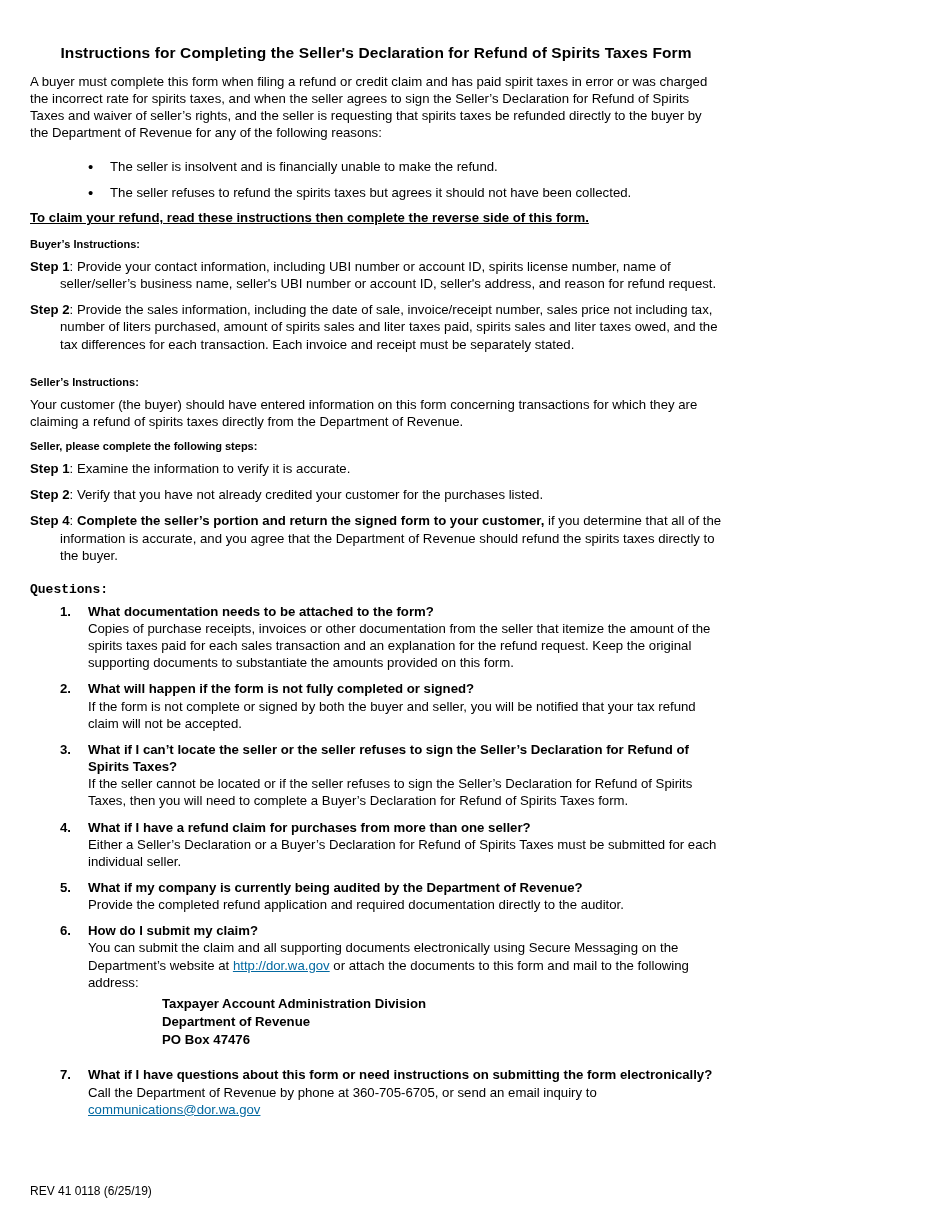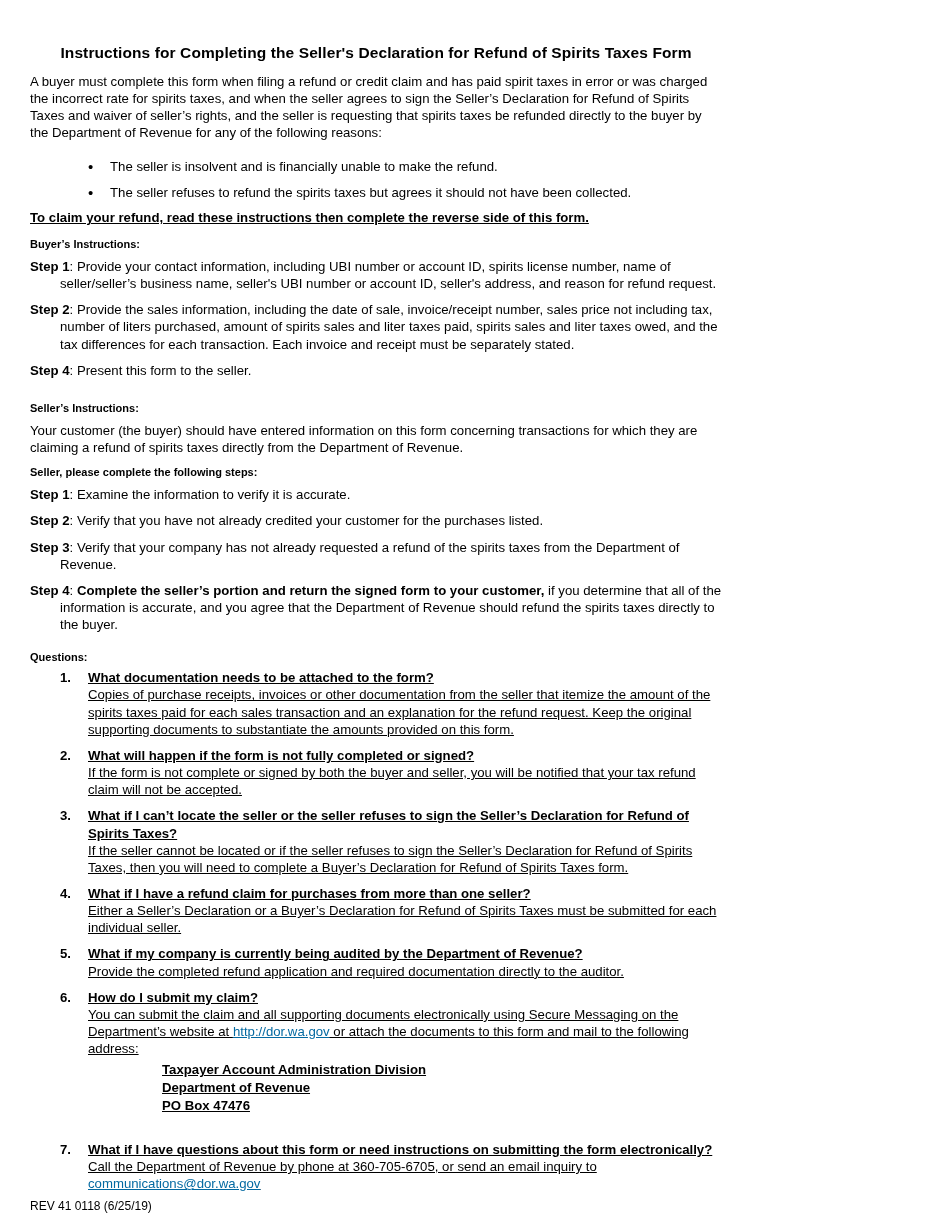--- a/index.html
+++ b/index.html
@@ -69,38 +69,38 @@
   }
   .step .hang {
     display: block;
     padding-left: 30px;
     text-indent: -30px;
   }
   .step b { font-weight: bold; }
   .spacer-sm { height: 9px; }
   .spacer-md { height: 14px; }
   .questions-head {
-    font-size: 11px;
+    font-size: 13px;
     font-weight: bold;
     margin: 0 0 6px 0;
+    font-family: Liberation Mono, monospace;
   }
   ol.questions {
     margin: 0;
     padding-left: 0;
     list-style: none;
     counter-reset: q;
   }
   ol.questions > li {
     counter-increment: q;
     position: relative;
     padding-left: 58px;
     margin-bottom: 9px;
     font-size: 13.2px;
     line-height: 1.30;
-    text-decoration: underline;
   }
   ol.questions > li::before {
     content: counter(q) ".";
     position: absolute;
     left: 30px;
     top: 0;
     font-weight: bold;
   }
   .q-title {
     font-weight: bold;
@@ -116,21 +116,21 @@
   }
   .address-block {
     margin: 4px 0 0 74px;
     font-size: 13.2px;
     font-weight: bold;
     line-height: 1.35;
   }
   .footer-rev {
     position: absolute;
     left: 30px;
-    bottom: 17px;
+    bottom: 32px;
     font-size: 12px;
   }
 </style>
 </head>
 <body>
 
 <div class="page">
 
   <h1 class="doc-title">Instructions for Completing the Seller's Declaration for Refund of Spirits Taxes Form</h1>
 
@@ -144,40 +144,34 @@
   <div class="claim-line">To claim your refund, read these instructions then complete the reverse side of this form.</div>
 
   <div class="section-head">Buyer’s Instructions:</div>
 
   <div class="step">
     <span class="hang"><b>Step 1</b><span>: </span><span>Provide your contact information, including UBI number or account ID, spirits license number, name of seller/seller’s business name, seller's UBI number or account ID, seller's address, and reason for refund request.</span></span>
   </div>
   <div class="step">
     <span class="hang"><b>Step 2</b><span>: </span><span>Provide the sales information, including the date of sale, invoice/receipt number, sales price not including tax, number of liters purchased, amount of spirits sales and liter taxes paid, spirits sales and liter taxes owed, and the tax differences for each transaction. Each invoice and receipt must be separately stated.</span></span>
   </div>
-  <div class="step">
-    <span class="hang"><b>Step 4</b><span>: </span><span>Present this form to the seller.</span></span>
-  </div>
 
   <div class="spacer-md"></div>
 
   <div class="section-head">Seller’s Instructions:</div>
 
   <p class="body-text">Your customer (the buyer) should have entered information on this form concerning transactions for which they are claiming a refund of spirits taxes directly from the Department of Revenue.</p>
 
   <div class="section-head">Seller, please complete the following steps:</div>
 
   <div class="step">
     <span class="hang"><b>Step 1</b><span>: </span><span>Examine the information to verify it is accurate.</span></span>
   </div>
   <div class="step">
     <span class="hang"><b>Step 2</b><span>: </span><span>Verify that you have not already credited your customer for the purchases listed.</span></span>
-  </div>
-  <div class="step">
-    <span class="hang"><b>Step 3</b><span>: </span><span>Verify that your company has not already requested a refund of the spirits taxes from the Department of Revenue.</span></span>
   </div>
   <div class="step">
     <span class="hang"><b>Step 4</b><span>: </span><b>Complete the seller’s portion and return the signed form to your customer,</b><span> if you determine that all of the information is accurate, and you agree that the Department of Revenue should refund the spirits taxes directly to the buyer.</span></span>
   </div>
 
   <div class="spacer-sm"></div>
 
   <div class="questions-head">Questions:</div>
 
   <ol class="questions">
@@ -203,21 +197,21 @@
     </li>
     <li>
       <span class="q-title">How do I submit my claim?</span>
       <span class="q-body"><span>You can submit the claim and all supporting documents electronically using Secure Messaging on the Department’s website at </span><a class="link" href="#">http://dor.wa.gov</a><span> or attach the documents to this form and mail to the following address:</span></span>
       <div class="address-block">
         <div>Taxpayer Account Administration Division</div>
         <div>Department of Revenue</div>
         <div>PO Box 47476</div>
       </div>
     </li>
-    <li style="margin-top:26px;">
+    <li style="margin-top:18px;">
       <span class="q-title">What if I have questions about this form or need instructions on submitting the form electronically?</span>
       <span class="q-body"><span>Call the Department of Revenue by phone at 360-705-6705, or send an email inquiry to </span><a class="link" href="#">communications@dor.wa.gov</a><span></span></span>
     </li>
   </ol>
 
   <div class="footer-rev">REV 41 0118 (6/25/19)</div>
 
 </div>
 
 </body></html>

